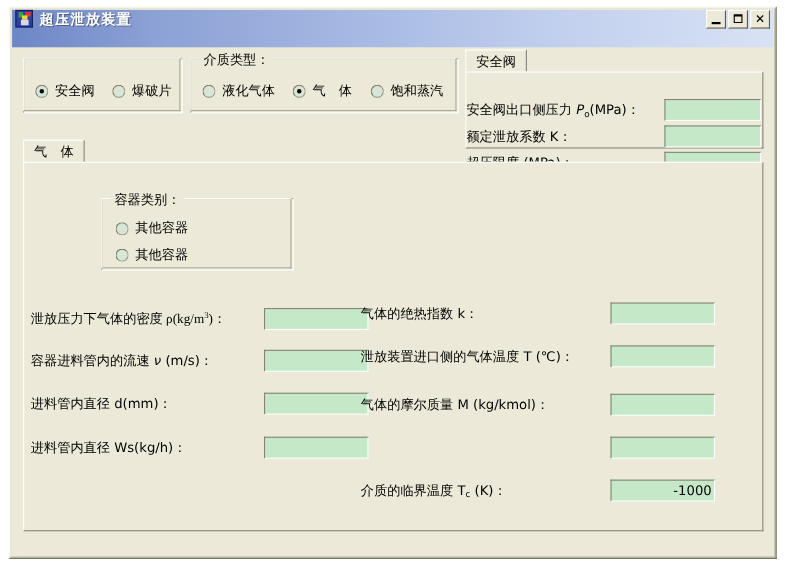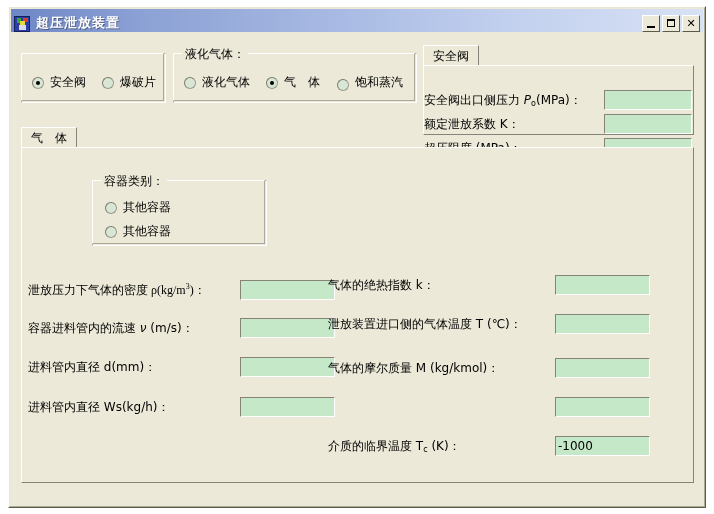--- a/index.html
+++ b/index.html
@@ -38,24 +38,24 @@
     border-right: 1px solid #adaa96;
     border-bottom: 1px solid #adaa96;
     box-sizing: border-box;
   }
 
   
   .titlebar {
     position: absolute;
     left: 2px; top: 2px;
     width: 692px;
-    height: 23px;
+    height: 34px;
     background: linear-gradient(to right, #6d86c6 0%, #8ba0d4 18%, #a9bbe4 48%, #c2d0ee 72%, #d8e2f5 100%);
     display: flex;
-    align-items: flex-end;
+    align-items: flex-start;
     box-sizing: border-box;
   }
   .title-icon {
     width: 16px; height: 16px;
     margin-left: 3px;
     background: #2b3ea8;
     border: 1px solid #14205c;
     position: relative;
     box-sizing: border-box;
     flex: none;
@@ -224,20 +224,21 @@
     border-bottom-color: #ffffff;
     box-sizing: border-box;
     font-family: "DejaVu Sans", "Liberation Sans", sans-serif;
     font-size: 12px;
     color: #000;
     padding: 0 2px;
     line-height: 18px;
     overflow: hidden;
     white-space: nowrap;
     cursor: text;
+    text-align: right;
   }
   sub { font-size: 8px; vertical-align: -2px; }
   .ital { font-style: italic; }
 </style>
 </head>
 <body>
 
 <div id="app-window">
   <div id="app-window-inner"></div>
 
@@ -269,30 +270,30 @@
       <span class="rlabel">安全阀</span>
     </div>
     <div class="radio" style="left:80px; top:20px;">
       <span class="dot"></span>
       <span class="rlabel">爆破片</span>
     </div>
   </div>
 
   <div class="groupbox" style="left:164px; top:46px; width:244px; height:50px;">
     <div class="gb-inner"></div>
-    <div class="gb-title">液化气体：</div>
+    <div class="gb-title">介质类型：</div>
     <div class="radio" style="left:10px; top:20px;">
       <span class="dot"></span>
       <span class="rlabel">液化气体</span>
     </div>
     <div class="radio checked" style="left:92px; top:20px;">
       <span class="dot"></span>
       <span class="rlabel">气　体</span>
     </div>
-    <div class="radio" style="left:163px; top:20px;align-items:flex-end;">
+    <div class="radio" style="left:163px; top:20px;">
       <span class="dot"></span>
       <span class="rlabel">饱和蒸汽</span>
     </div>
   </div>
 
   <div class="tabhost" style="left:414px; top:38px; width:271px; height:90px;">
     <div class="tab-strip">
       <div class="tab" style="left:0;">
         <span>安全阀</span>
       </div>

